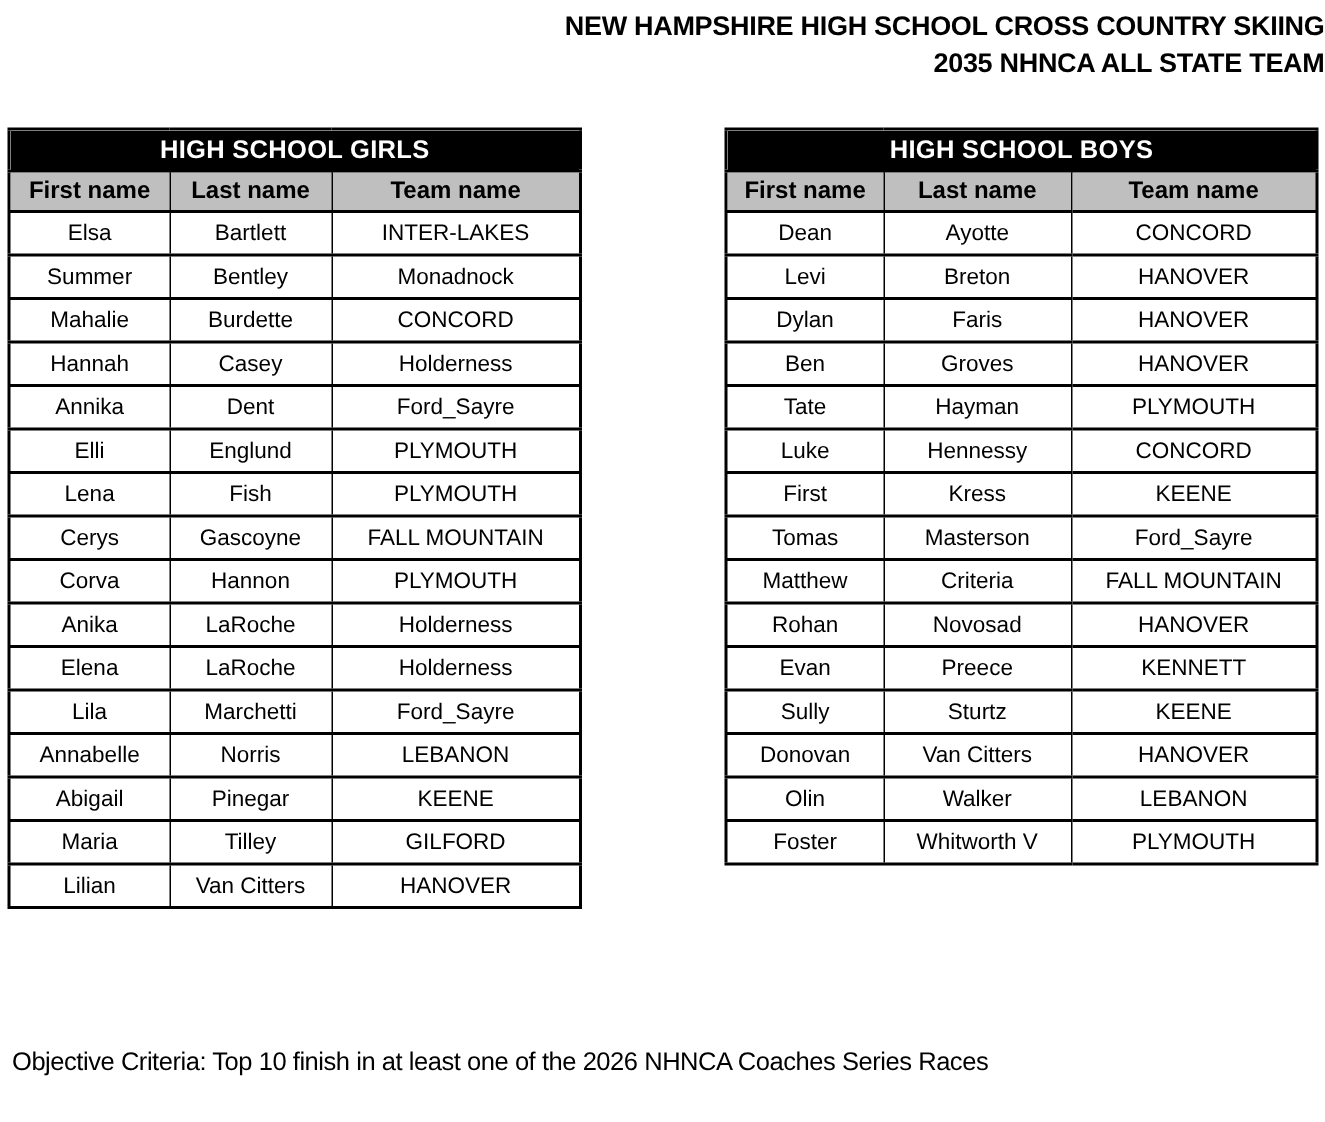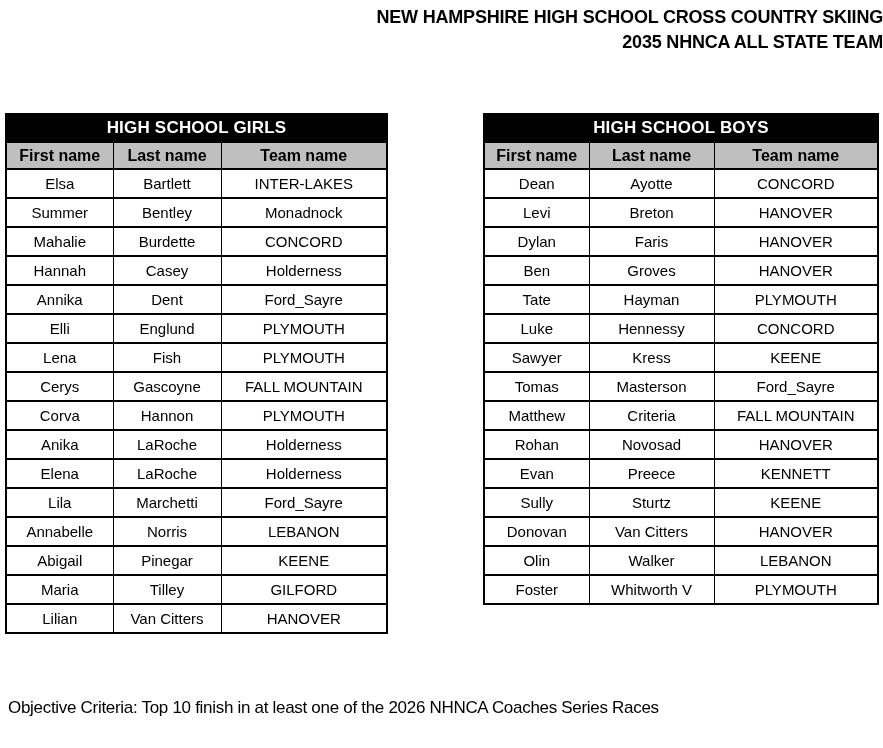--- a/index.html
+++ b/index.html
@@ -26,21 +26,20 @@
     line-height: 25px;
     letter-spacing: -0.2px;
   }
   table.roster {
     position: absolute;
     top: 85px;
     border-collapse: collapse;
     table-layout: fixed;
     background: #ffffff;
     border: 2px solid #000000;
-    margin-top: 28px;
   }
   table.girls { left: 5px;   width: 381px; }
   table.boys  { left: 483px; width: 394px; }
 
   .girls col.c1 { width: 107px; }
   .girls col.c2 { width: 108px; }
   .girls col.c3 { width: 166px; }
   .boys  col.c1 { width: 105px; }
   .boys  col.c2 { width: 125px; }
   .boys  col.c3 { width: 164px; }
@@ -233,21 +232,21 @@
         <td>Tate</td>
         <td>Hayman</td>
         <td>PLYMOUTH</td>
       </tr>
       <tr>
         <td>Luke</td>
         <td>Hennessy</td>
         <td>CONCORD</td>
       </tr>
       <tr>
-        <td>Sawyer</td>
+        <td>First</td>
         <td>Kress</td>
         <td>KEENE</td>
       </tr>
       <tr>
         <td>Tomas</td>
         <td>Masterson</td>
         <td>Ford_Sayre</td>
       </tr>
       <tr>
         <td>Matthew</td>

